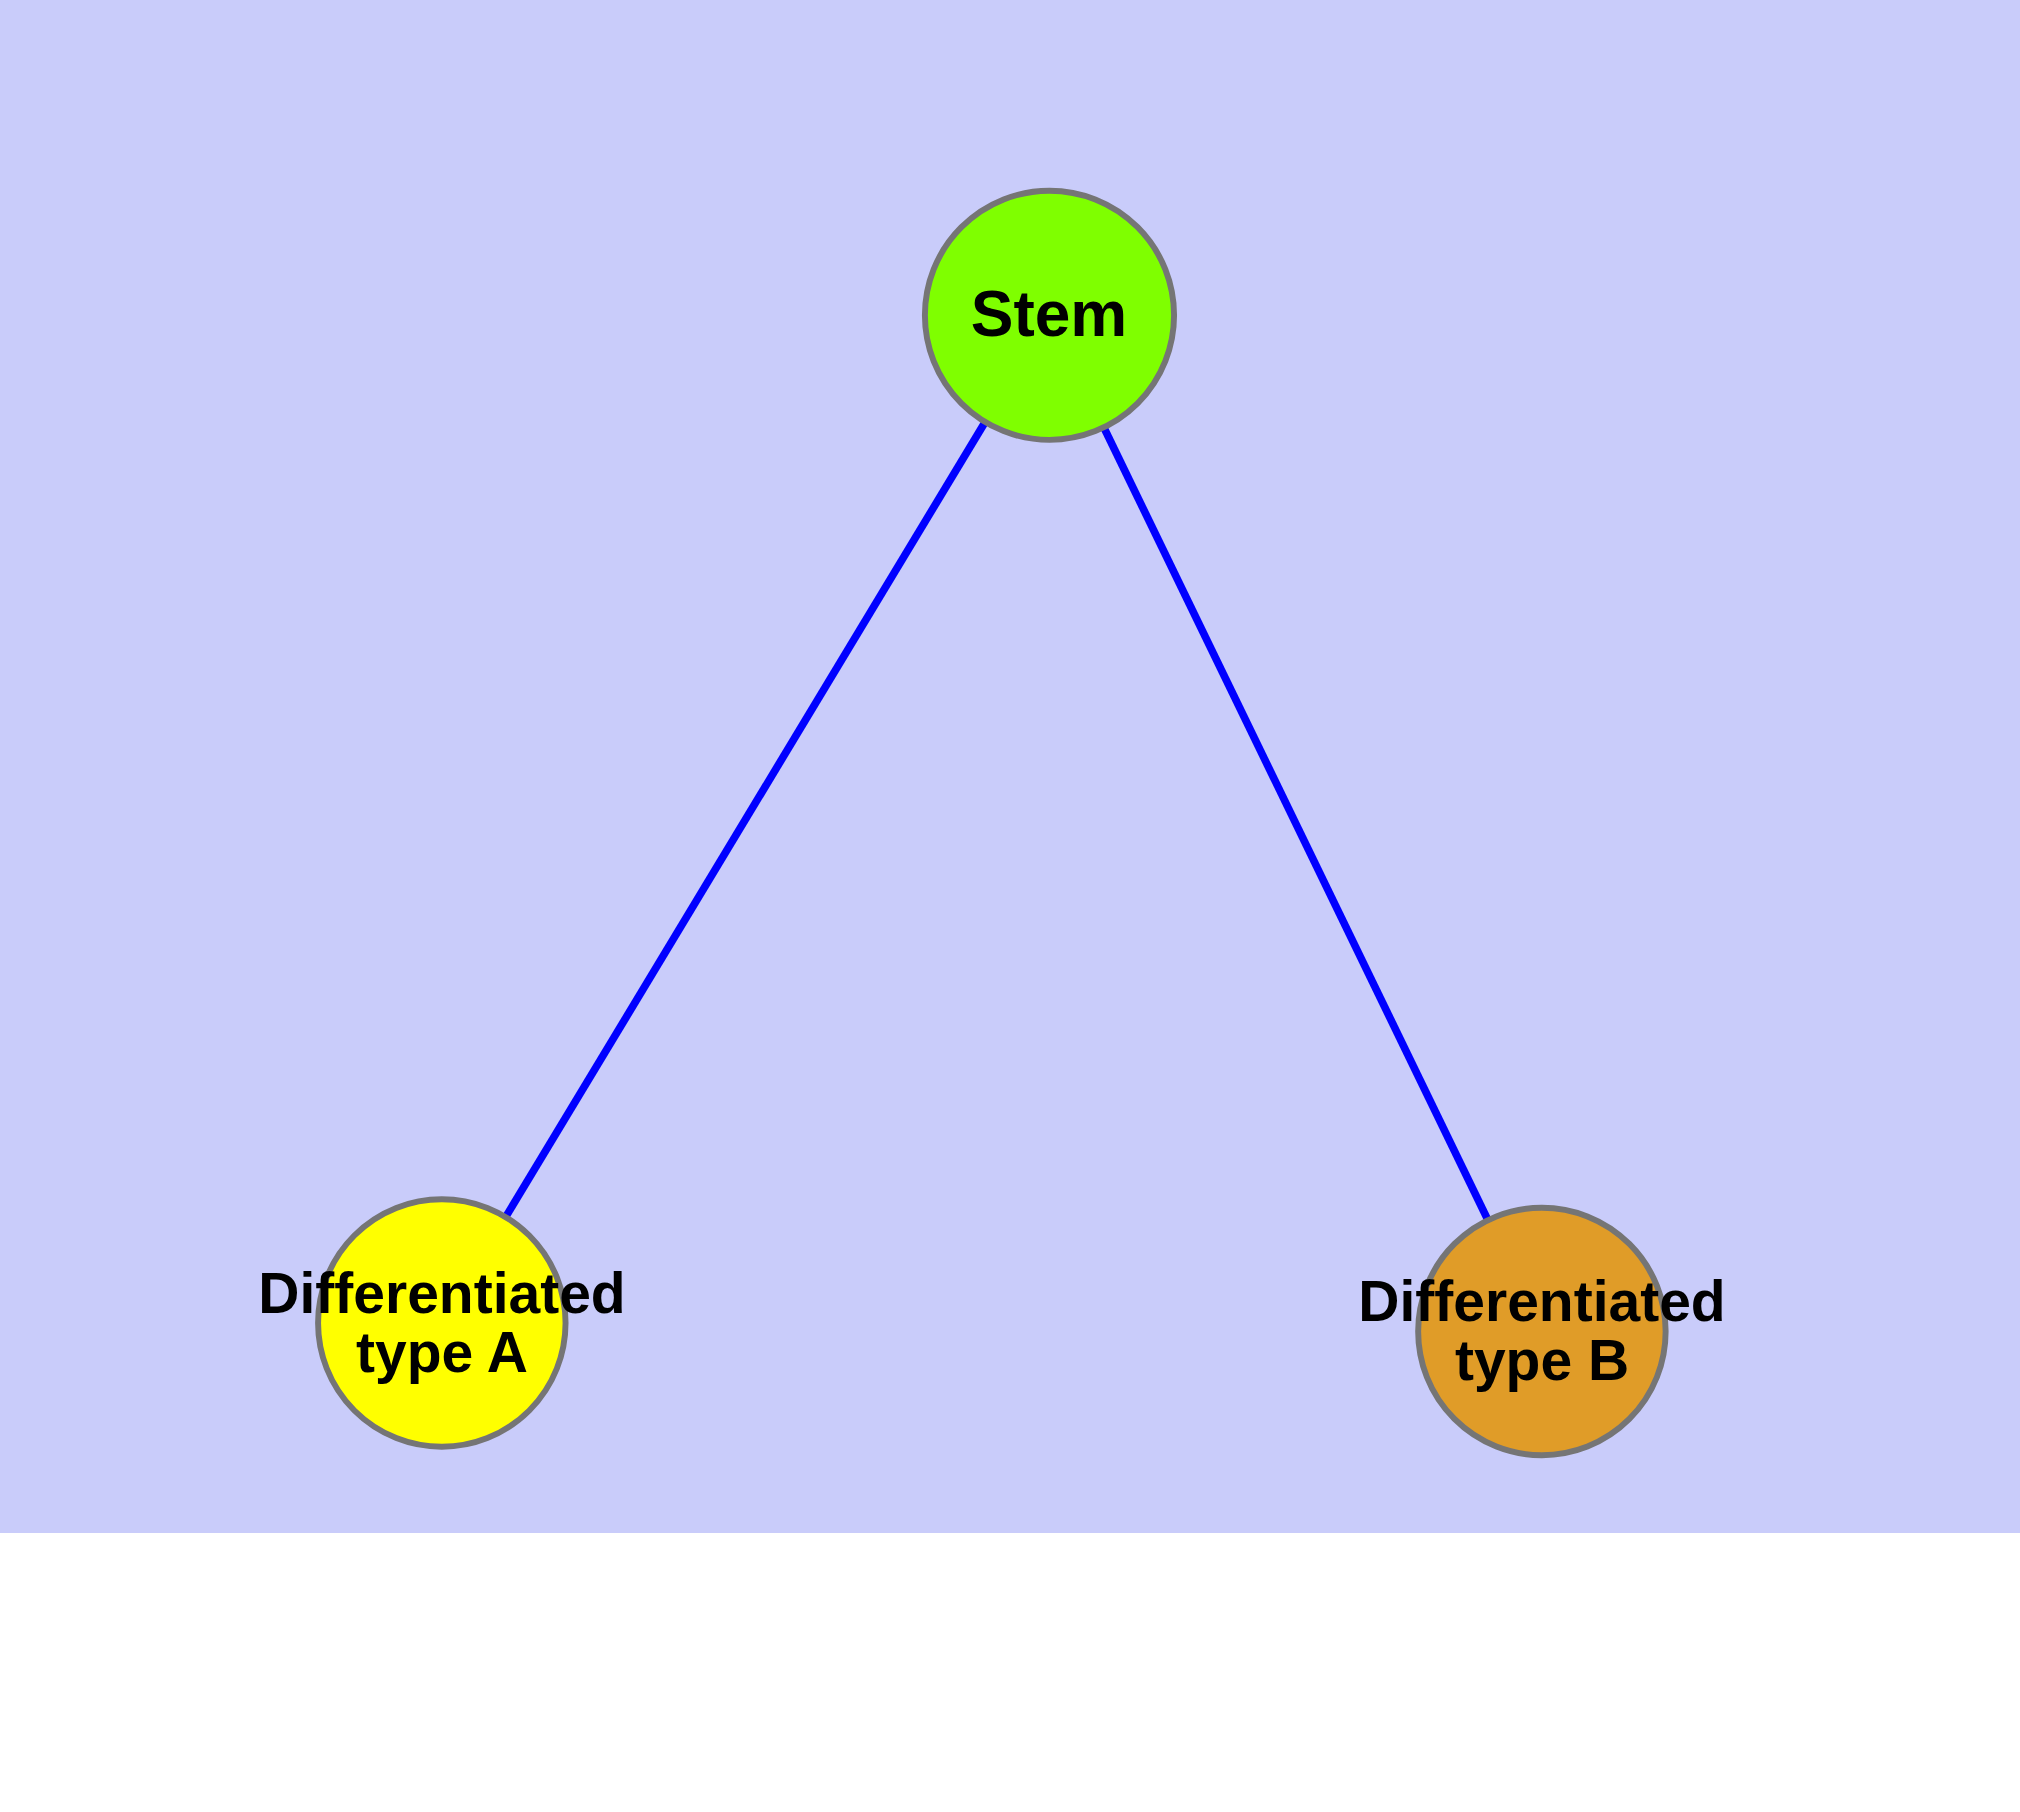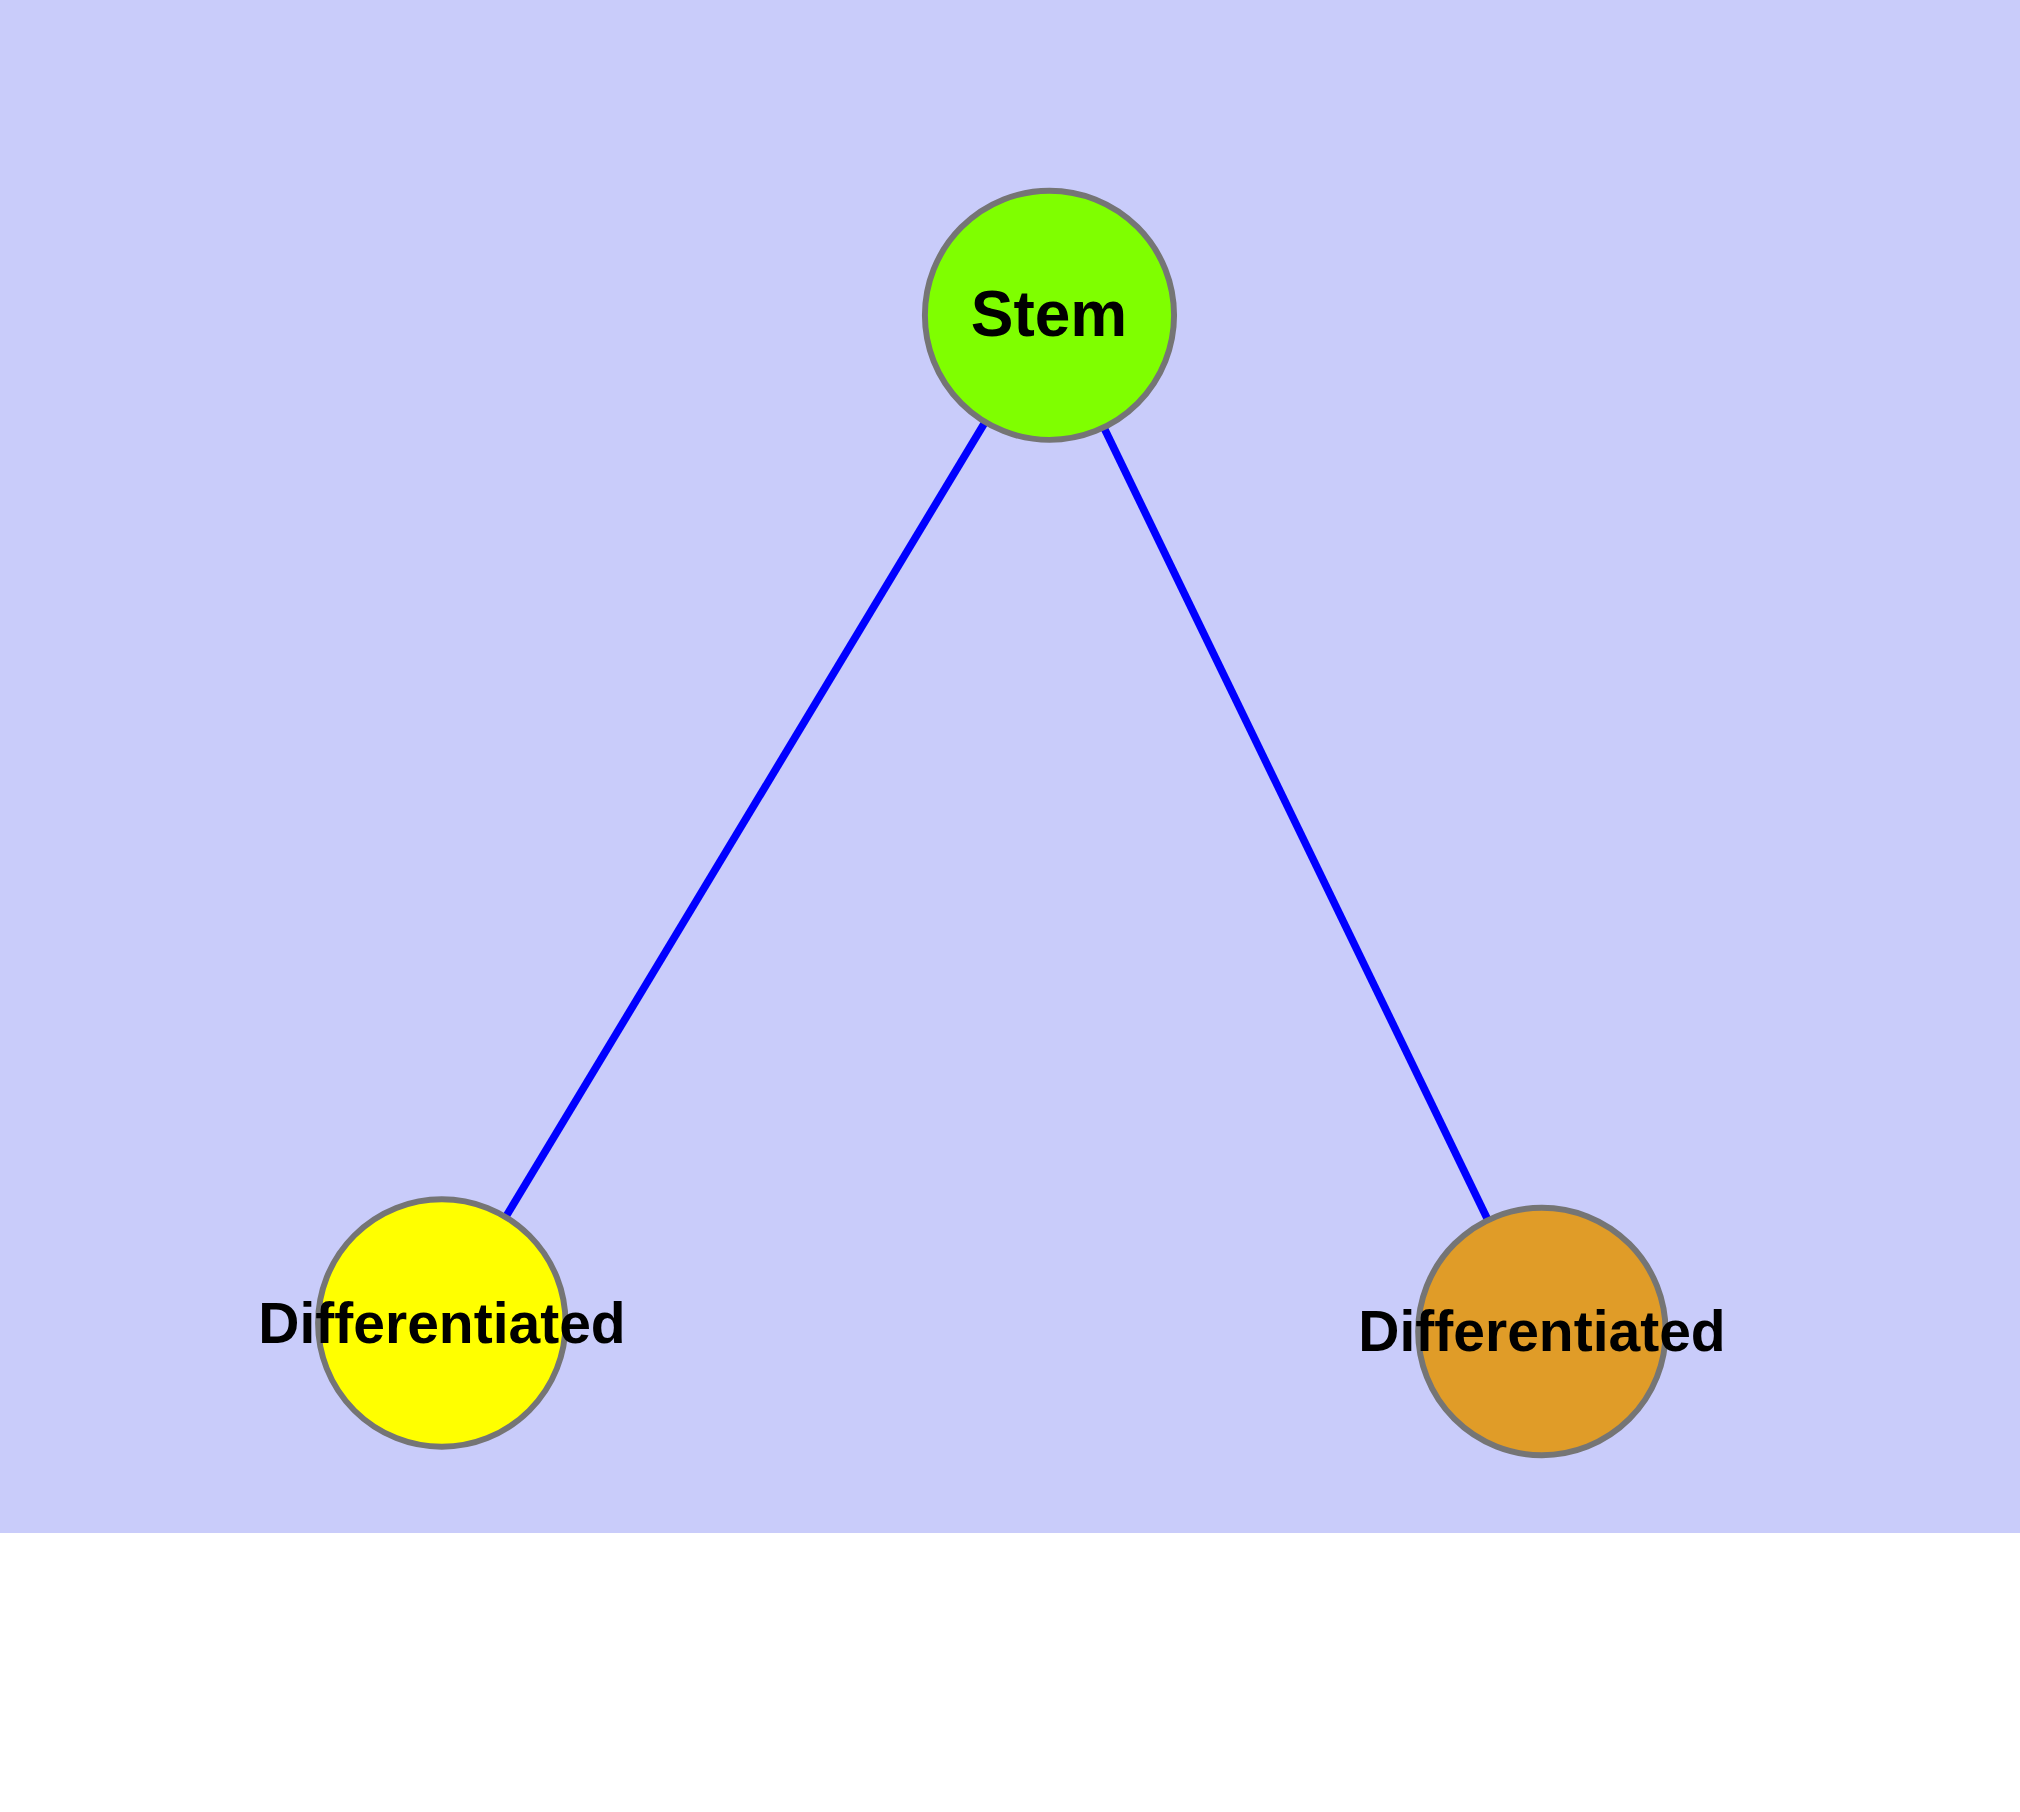--- a/index.html
+++ b/index.html
@@ -60,20 +60,22 @@
       <circle cx="1819" cy="1571" r="146" fill="#e09c28" stroke="#757575" stroke-width="7"></circle>
     </g>
   </svg>
 
   <div class="node-label stem" style="left: 1049px; top: 315px; color: rgb(0, 0, 0);">
     <span class="line">Stem</span>
   </div>
 
   <div class="node-label leaf" style="left: 442px; top: 1323px; color: rgb(0, 0, 0);">
     <span class="line">Differentiated</span>
+    <span class="line">type A</span>
   </div>
 
   <div class="node-label leaf" style="left: 1542px; top: 1331px; color: rgb(0, 0, 0);">
     <span class="line">Differentiated</span>
+    <span class="line">type B</span>
   </div>
 
 </div>
 
 
 </body></html>

